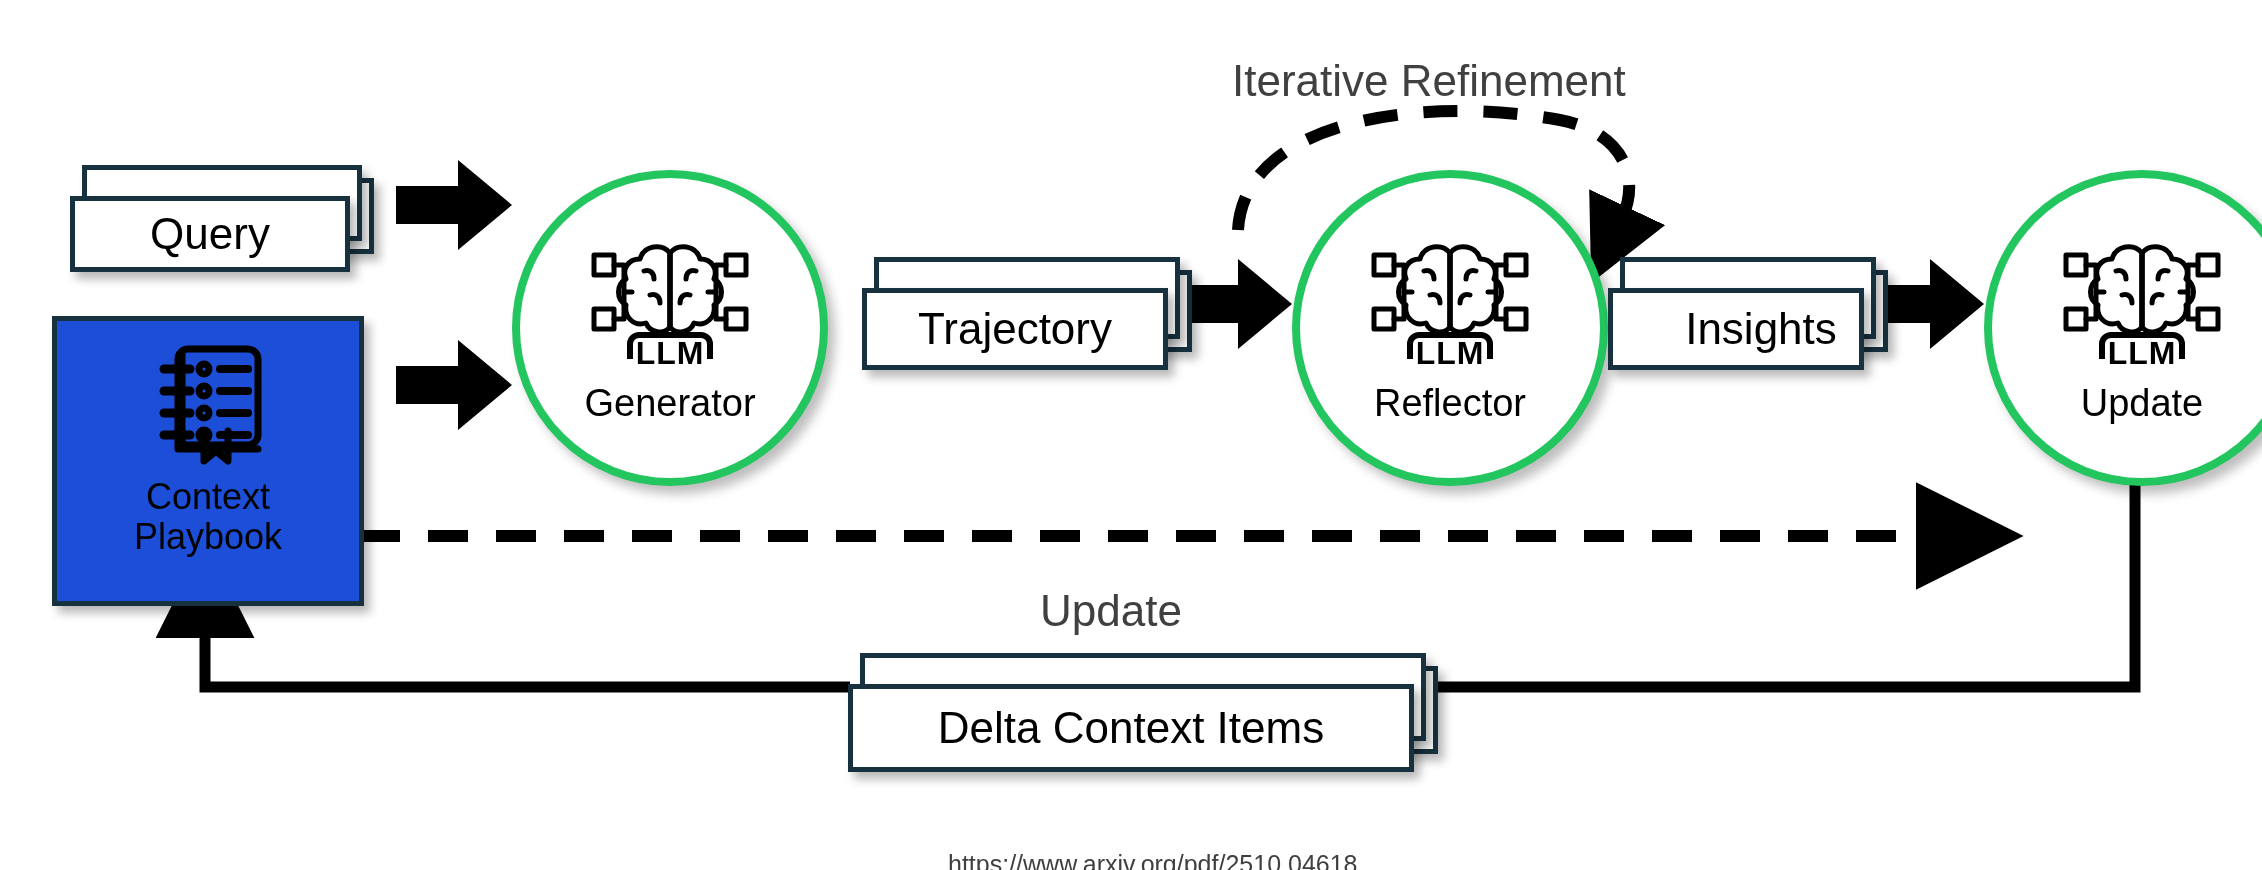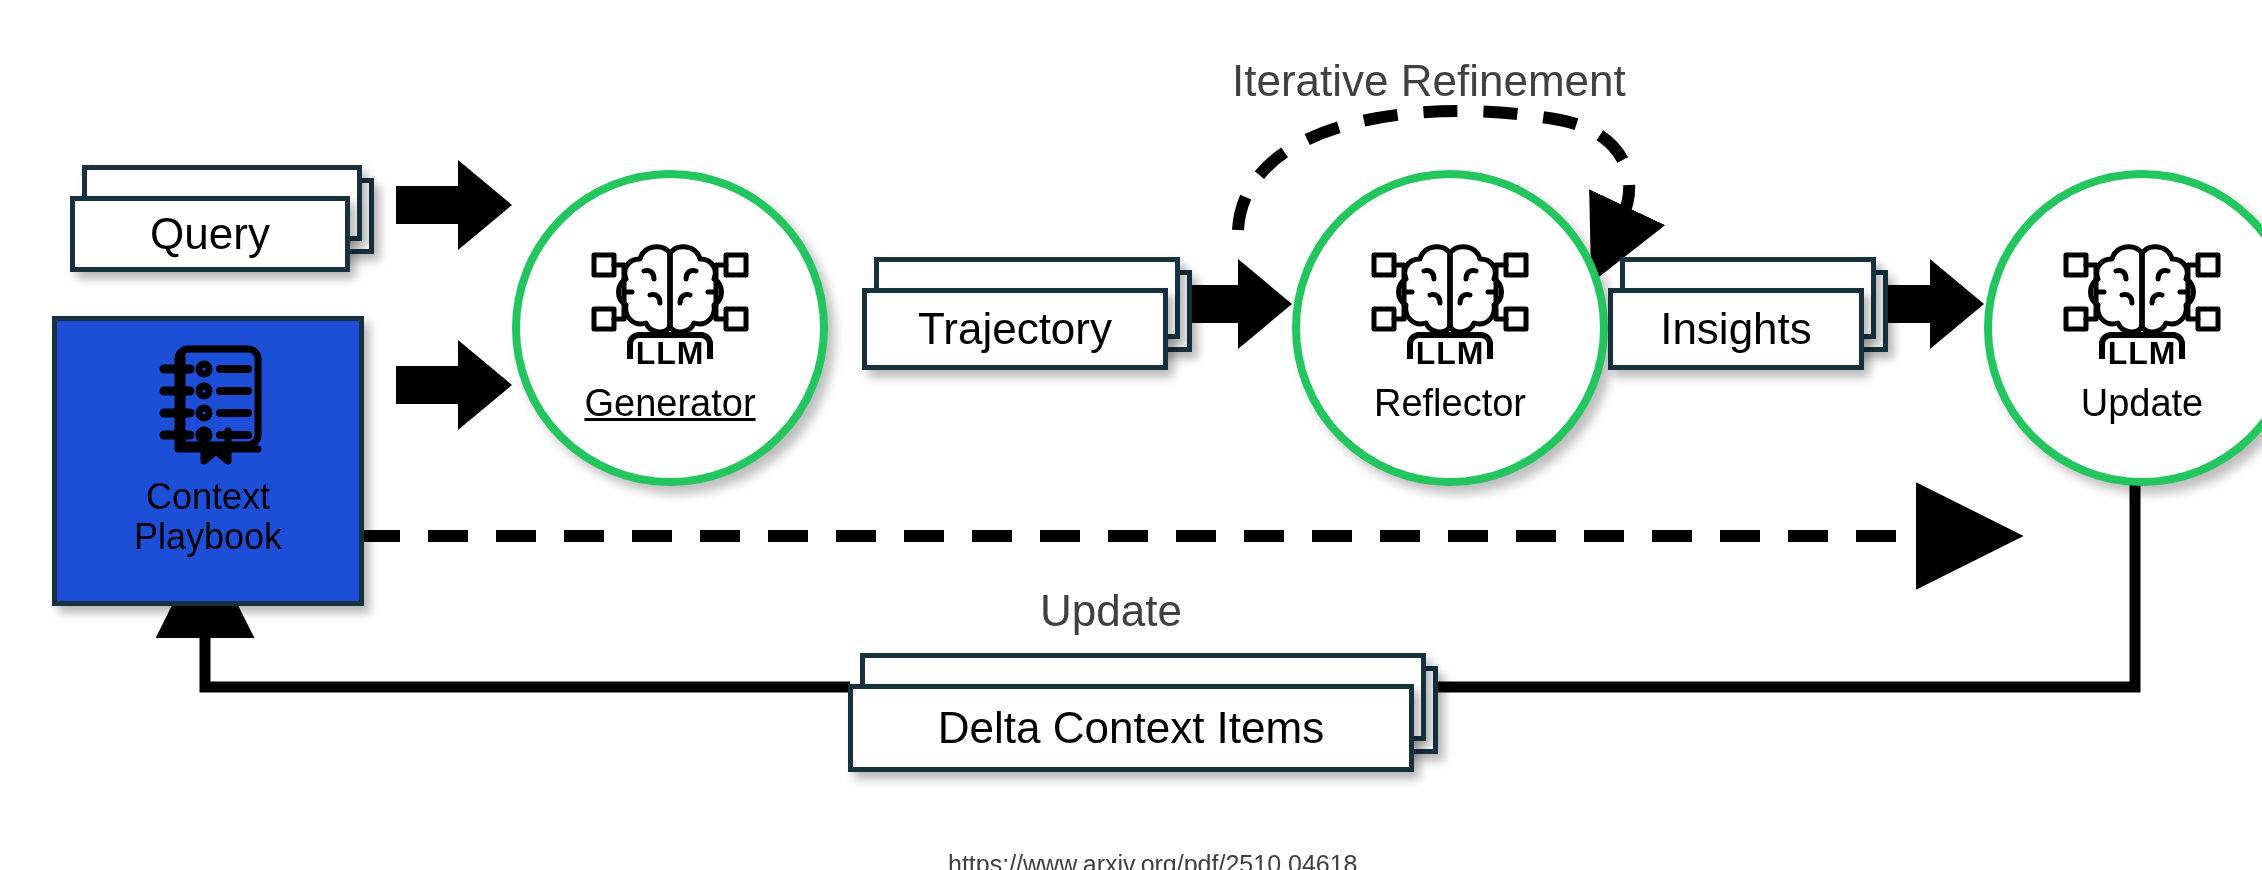--- a/index.html
+++ b/index.html
@@ -146,21 +146,21 @@
         <rect x="140" y="20" width="20" height="20"></rect>
         <rect x="140" y="74" width="20" height="20"></rect>
         <path d="M28 30 L38 30 L38 57 L46 57"></path>
         <path d="M28 84 L38 84 L38 57"></path>
         <path d="M140 30 L130 30 L130 57 L122 57"></path>
         <path d="M140 84 L130 84 L130 57"></path>
         <rect x="44" y="100" width="80" height="32" rx="9" stroke-width="6"></rect>
       </svg>
     </span>
     <div style="position:relative;top:-28px;font-size:32px;font-weight:bold;letter-spacing:1px;color:#000;">LLM</div>
-    <div class="node-label" style="margin-top:-16px;text-decoration:underline;">Generator</div>
+    <div class="node-label" style="margin-top:-16px;">Generator</div>
   </div>
 
   <div class="stack" style="left:862px;top:244px;width:320px;height:100px;">
     <div class="sheet s3" style="width:296px;height:72px;"></div>
     <div class="sheet s2" style="width:296px;height:72px;"></div>
     <div class="sheet s1" style="width:296px;height:72px;">
       <div class="label" style="font-size:44px;">Trajectory</div>
     </div>
   </div>
 
@@ -190,21 +190,21 @@
       </svg>
     </span>
     <div style="position:relative;top:-28px;font-size:32px;font-weight:bold;letter-spacing:1px;color:#000;">LLM</div>
     <div class="node-label" style="margin-top:-16px;">Reflector</div>
   </div>
 
   <div class="stack" style="left:1608px;top:244px;width:270px;height:100px;">
     <div class="sheet s3" style="width:246px;height:72px;"></div>
     <div class="sheet s2" style="width:246px;height:72px;"></div>
     <div class="sheet s1" style="width:246px;height:72px;">
-      <div class="label" style="font-size:44px;">Insights</div>
+      <div class="label" style="font-size:44px;padding-left:25px;">Insights</div>
     </div>
   </div>
 
   <div class="node" style="left:1984px;top:170px;width:300px;height:300px;">
     <span style="display:block;">
       <svg width="168" height="124" viewBox="0 0 168 124" fill="none" stroke="#000" stroke-width="5" stroke-linecap="round" stroke-linejoin="round">
         <path d="M84 18 C76 8 58 10 54 24 C42 24 36 34 40 44 C30 50 30 64 40 70 C38 82 48 92 60 88
                  C64 98 78 100 84 92 Z"></path>
         <path d="M84 18 C92 8 110 10 114 24 C126 24 132 34 128 44 C138 50 138 64 128 70
                  C130 82 120 92 108 88 C104 98 90 100 84 92 Z"></path>

